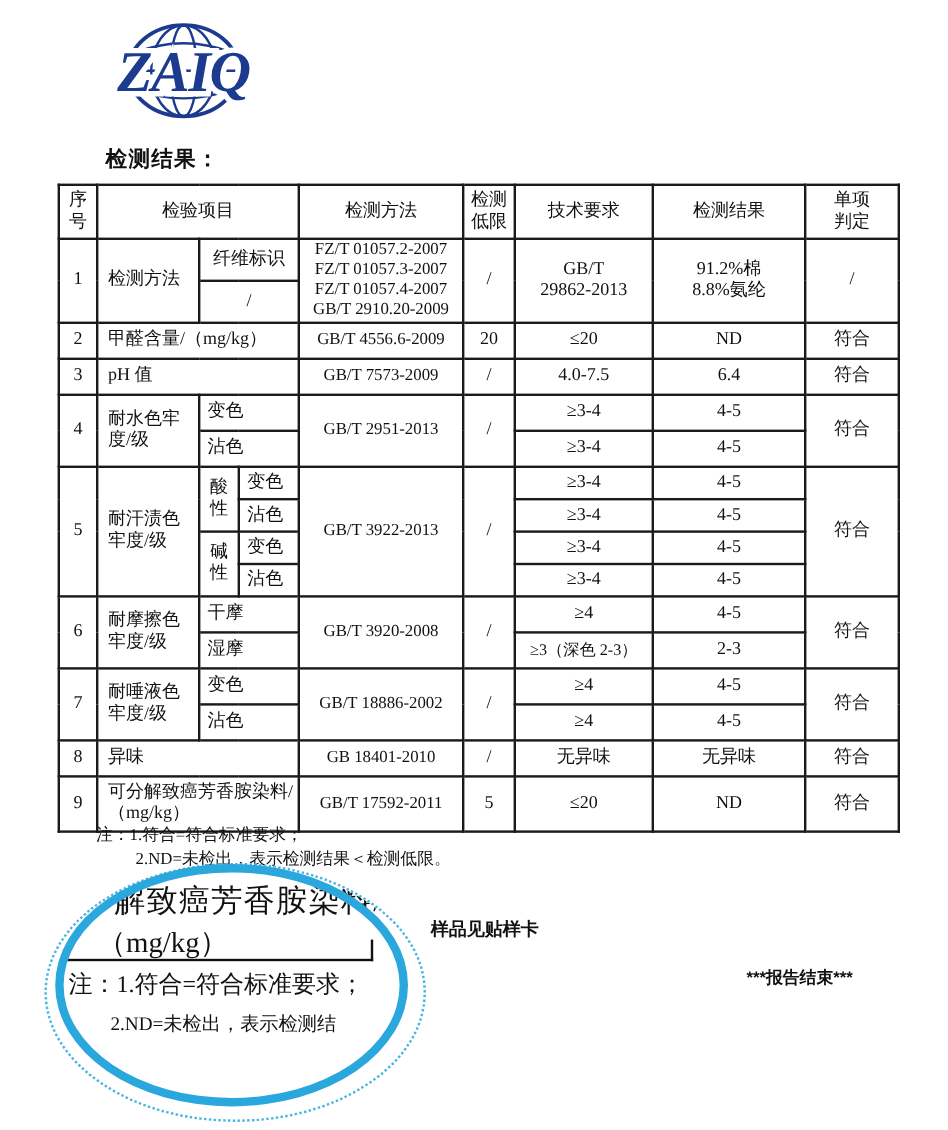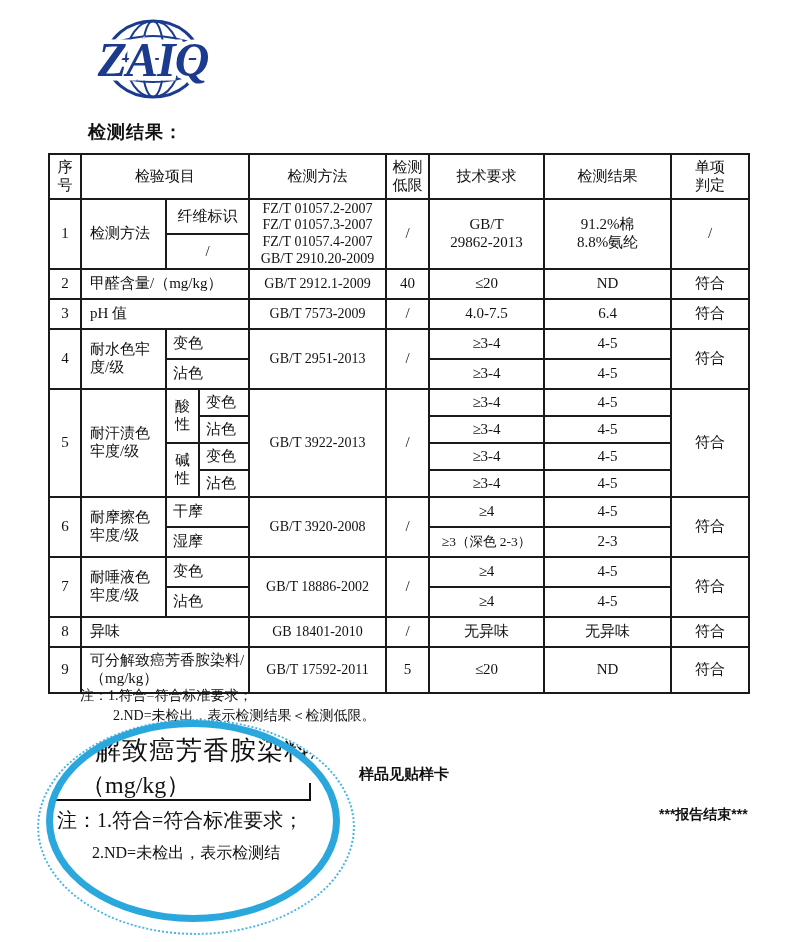--- a/index.html
+++ b/index.html
@@ -59,21 +59,21 @@
   .ring-dotted {
     position: absolute; left: 2px; top: 4px; width: 318px; height: 216px;
     border: 2px dotted #45b5e3; border-radius: 50%;
   }
   .sample-note {
     position: absolute; left: 347px; top: 765px;
     font-family: "Liberation Sans", sans-serif; font-weight: bold; font-size: 15px; margin-left: 12px;
   }
   .report-end {
     position: absolute; left: 622px; top: 806px;
-    font-family: "Liberation Sans", sans-serif; font-weight: bold; font-size: 14px; margin-left: 37px;
+    font-family: "Liberation Sans", sans-serif; font-weight: bold; font-size: 14px;
   }
 </style>
 </head>
 <body>
 
 <div class="logo-wrap">
   <svg width="170" height="90" viewBox="0 0 170 90">
     <g stroke="#1c3b8e" stroke-width="3.2" fill="none">
       <ellipse cx="85" cy="43" rx="46" ry="38"></ellipse>
       <ellipse cx="85" cy="43" rx="27" ry="38" stroke-width="2"></ellipse>
@@ -128,22 +128,22 @@
 8.8%氨纶</td>
       <td rowspan="2">/</td>
     </tr>
     <tr class="h35">
       <td colspan="2">/</td>
     </tr>
 
     <tr class="h30">
       <td>2</td>
       <td colspan="3" class="left">甲醛含量/（mg/kg）</td>
-      <td class="method">GB/T 2912.1-2009</td>
-      <td>40</td>
+      <td class="method">GB/T 4556.6-2009</td>
+      <td>20</td>
       <td>≤20</td>
       <td>ND</td>
       <td>符合</td>
     </tr>
 
     <tr class="h30">
       <td>3</td>
       <td colspan="3" class="left">pH 值</td>
       <td class="method">GB/T 7573-2009</td>
       <td>/</td>

